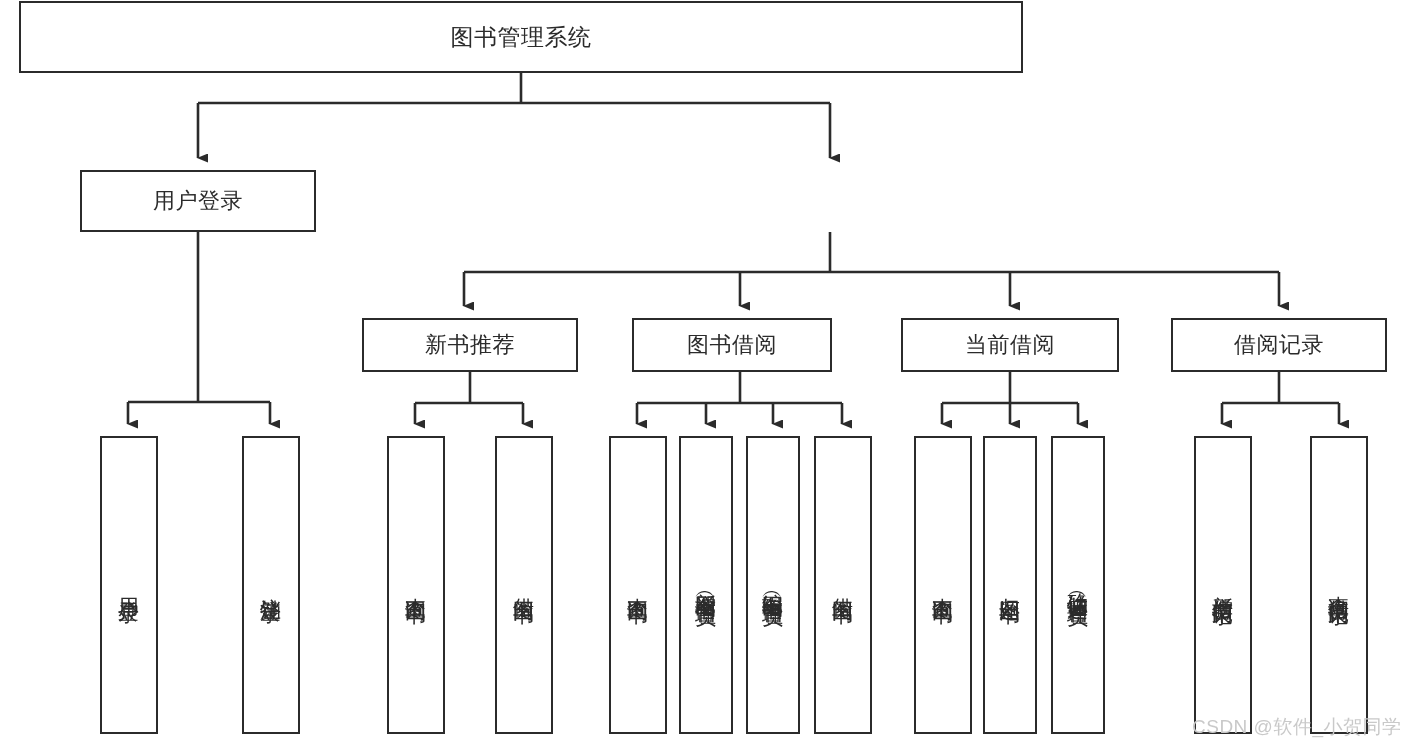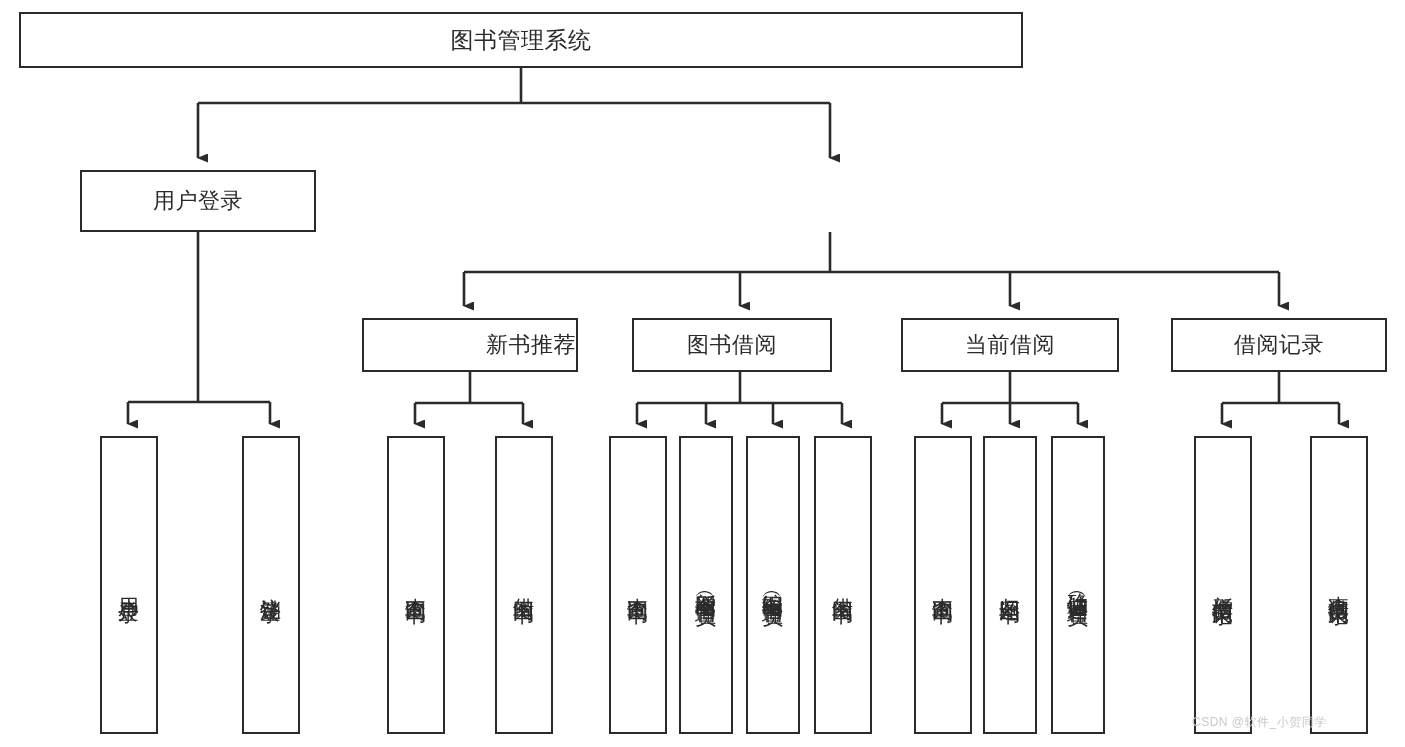--- a/index.html
+++ b/index.html
@@ -46,21 +46,21 @@
     writing-mode: vertical-rl;
     text-orientation: upright;
     font-size: 21px;
     letter-spacing: 2px;
     line-height: 1;
   }
   .node-box.root .node-label { font-size: 23px; }
   .watermark {
     position: absolute;
     color: #c9c9c9;
-    font-size: 12px;
+    font-size: 19px;
     white-space: nowrap;
     letter-spacing: 0.5px;
     user-select: none;
   }
 </style>
 </head>
 <body>
 
 <div id="canvas">
 
@@ -109,29 +109,29 @@
       <path d="M1010,403 L1010,424" marker-end="url(#arrow)"></path>
       <path d="M1078,403 L1078,424" marker-end="url(#arrow)"></path>
 
       <path d="M1279,372 L1279,403"></path>
       <path d="M1222,403 L1339,403"></path>
       <path d="M1222,403 L1222,424" marker-end="url(#arrow)"></path>
       <path d="M1339,403 L1339,424" marker-end="url(#arrow)"></path>
     </g>
   </svg>
 
-  <div class="node-box root" style="left:19px; top:12px; width:1004px; height:56px;">
+  <div class="node-box root" style="left:19px; top:1px; width:1004px; height:72px;">
     <span class="node-label">图书管理系统</span>
   </div>
 
   <div class="node-box" style="left:80px; top:170px; width:236px; height:62px;">
     <span class="node-label">用户登录</span>
   </div>
 
-  <div class="node-box" style="left:362px; top:318px; width:216px; height:54px;justify-content:flex-end;">
+  <div class="node-box" style="left:362px; top:318px; width:216px; height:54px;">
     <span class="node-label">新书推荐</span>
   </div>
   <div class="node-box" style="left:632px; top:318px; width:200px; height:54px;">
     <span class="node-label">图书借阅</span>
   </div>
   <div class="node-box" style="left:901px; top:318px; width:218px; height:54px;">
     <span class="node-label">当前借阅</span>
   </div>
   <div class="node-box" style="left:1171px; top:318px; width:216px; height:54px;">
     <span class="node-label">借阅记录</span>

